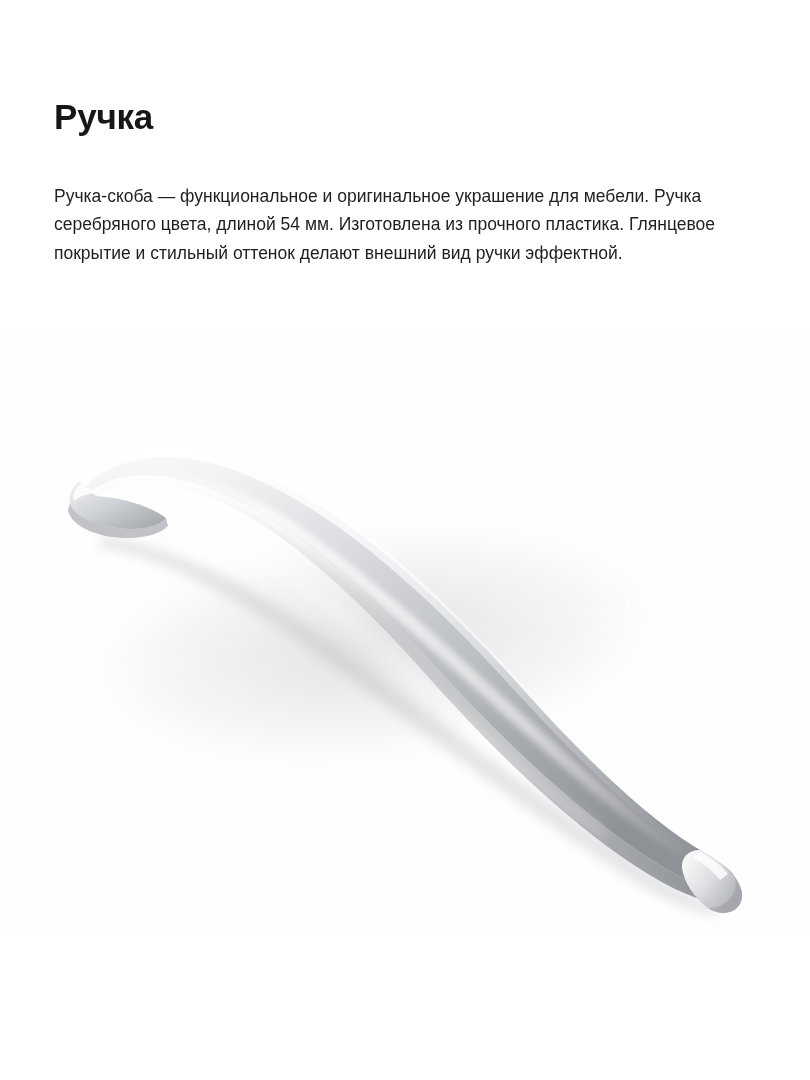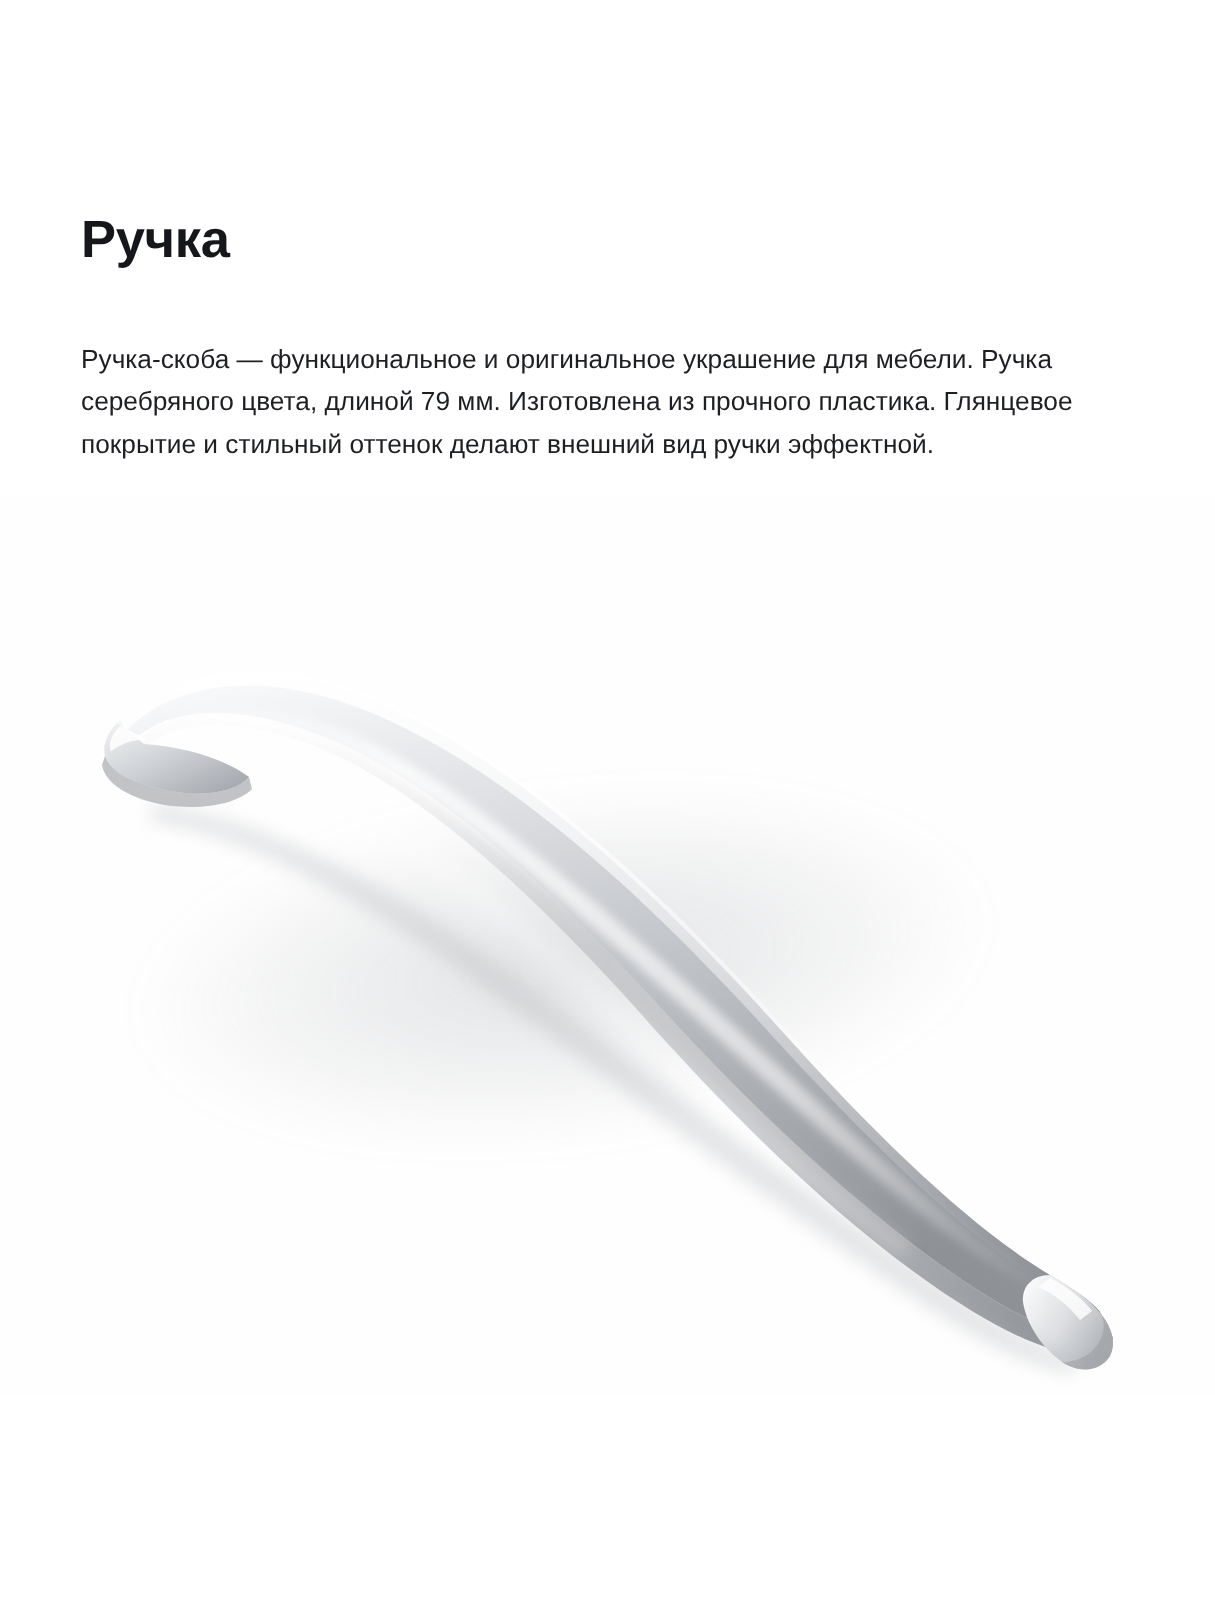--- a/index.html
+++ b/index.html
@@ -18,21 +18,20 @@
   .page {
     position: absolute;
     inset: 0;
     background: #ffffff;
   }
   .content {
     position: absolute;
     left: 54px;
     top: 96px;
     width: 700px;
-    margin-top: 43px;
   }
   .product-title {
     font-size: 35px;
     font-weight: 700;
     letter-spacing: -0.2px;
     line-height: 1.2;
     margin: 0 0 44px 0;
     color: #16171a;
   }
   .product-description {
@@ -80,21 +79,21 @@
     display: block;
   }
 </style>
 </head>
 <body>
 
 <div class="page">
 
   <div class="content">
     <h1 class="product-title">Ручка</h1>
-    <p class="product-description">Ручка-скоба — функциональное и оригинальное украшение для мебели. Ручка серебряного цвета, длиной 79 мм. Изготовлена из прочного пластика. Глянцевое покрытие и стильный оттенок делают внешний вид ручки эффектной.</p>
+    <p class="product-description">Ручка-скоба — функциональное и оригинальное украшение для мебели. Ручка серебряного цвета, длиной 54 мм. Изготовлена из прочного пластика. Глянцевое покрытие и стильный оттенок делают внешний вид ручки эффектной.</p>
   </div>
 
   <div class="photo-area">
     <div class="photo-stage">
       <div class="handle-shadow"></div>
 
       <svg class="handle-svg" viewBox="0 0 810 600" xmlns="http://www.w3.org/2000/svg" aria-hidden="true">
         <defs>
 
           <linearGradient id="bodyGrad" x1="0" y1="0" x2="0.25" y2="1">

